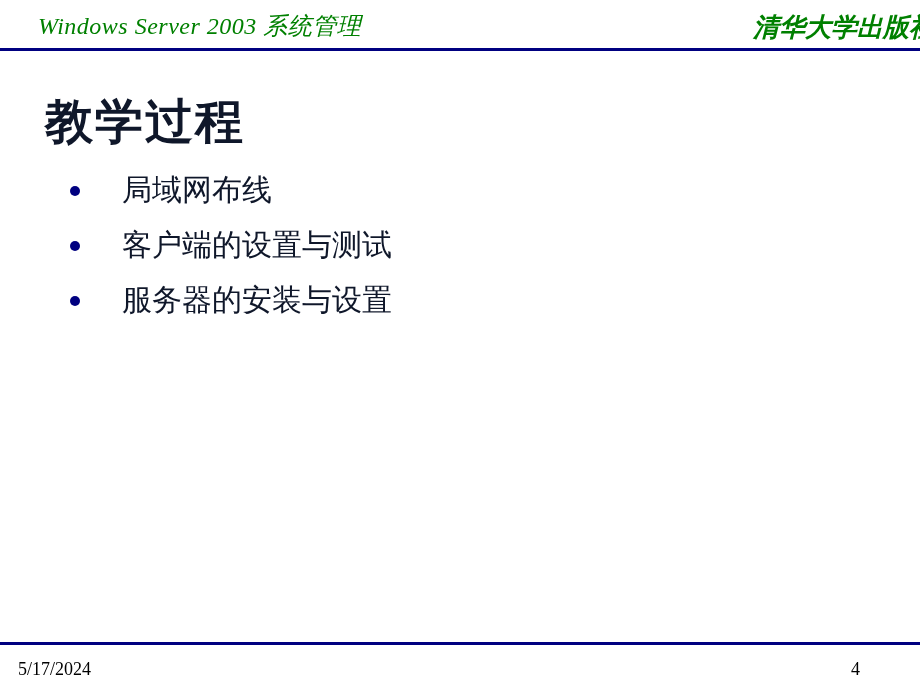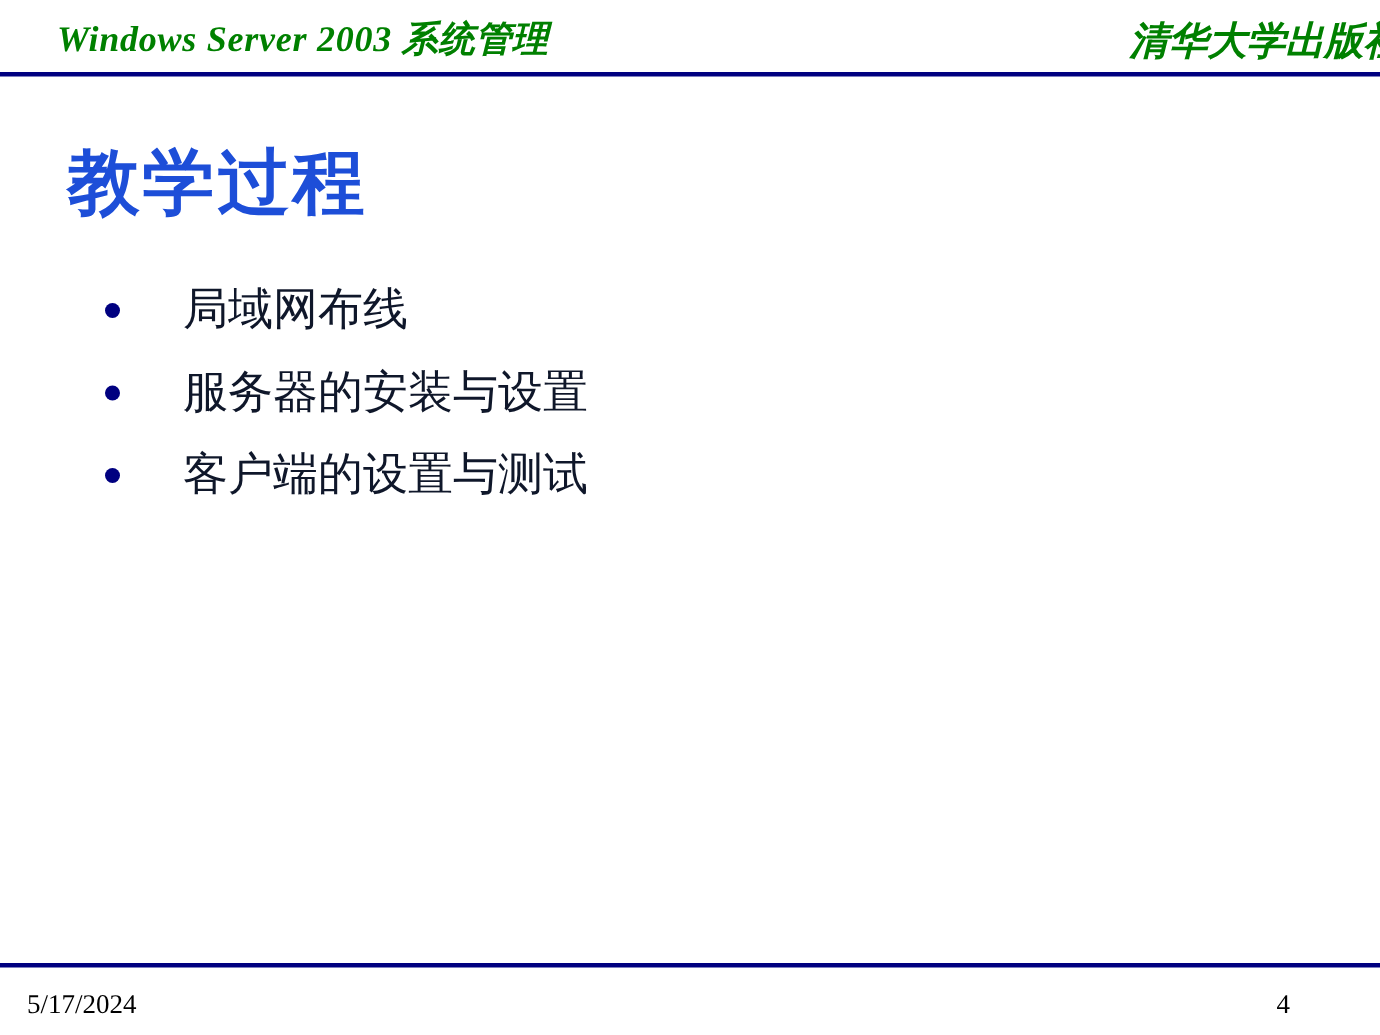--- a/index.html
+++ b/index.html
@@ -19,21 +19,21 @@
       display: flex;
       justify-content: space-between;
       align-items: flex-start;
       padding: 10px 0 0 38px;
       height: 60px;
       position: relative;
     }
     .header-left {
       color: #008000;
       font-size: 24px;
-      font-weight: bold;
+      font-weight: normal;
       font-style: italic;
       font-family: "Times New Roman", "SimHei", "黑体", serif;
       letter-spacing: 0.5px;
     }
     .header-right {
       color: #008000;
       font-size: 26px;
       font-weight: bold;
       font-style: italic;
       font-family: "SimHei", "黑体", sans-serif;
@@ -46,25 +46,25 @@
       top: 48px;
       left: 0;
       right: 0;
       height: 3px;
       background: #000080;
     }
     .content {
       padding: 30px 45px 0 45px;
     }
     .slide-title {
-      color: #1d4ed8;
+      color: #0f172a;
       font-size: 48px;
       font-weight: bold;
       font-family: "SimSun", "宋体", serif;
-      margin-bottom: 32px;
+      margin-bottom: 16px;
       letter-spacing: 2px;
     }
     .bullet-list {
       list-style: none;
       padding-left: 25px;
     }
     .bullet-item {
       display: flex;
       align-items: center;
       margin-bottom: 14px;
@@ -113,25 +113,25 @@
 
 <div class="content">
   <h1 class="slide-title">教学过程</h1>
   <ul class="bullet-list">
     <li class="bullet-item">
       <span class="bullet-dot"></span>
       <span>局域网布线</span>
     </li>
     <li class="bullet-item">
       <span class="bullet-dot"></span>
-      <span>服务器的安装与设置</span>
+      <span>客户端的设置与测试</span>
     </li>
     <li class="bullet-item">
       <span class="bullet-dot"></span>
-      <span>客户端的设置与测试</span>
+      <span>服务器的安装与设置</span>
     </li>
   </ul>
 </div>
 
 <div class="footer">
   <div class="footer-line"></div>
   <div class="footer-content">
     <span>5/17/2024</span>
     <span>4</span>
   </div>

